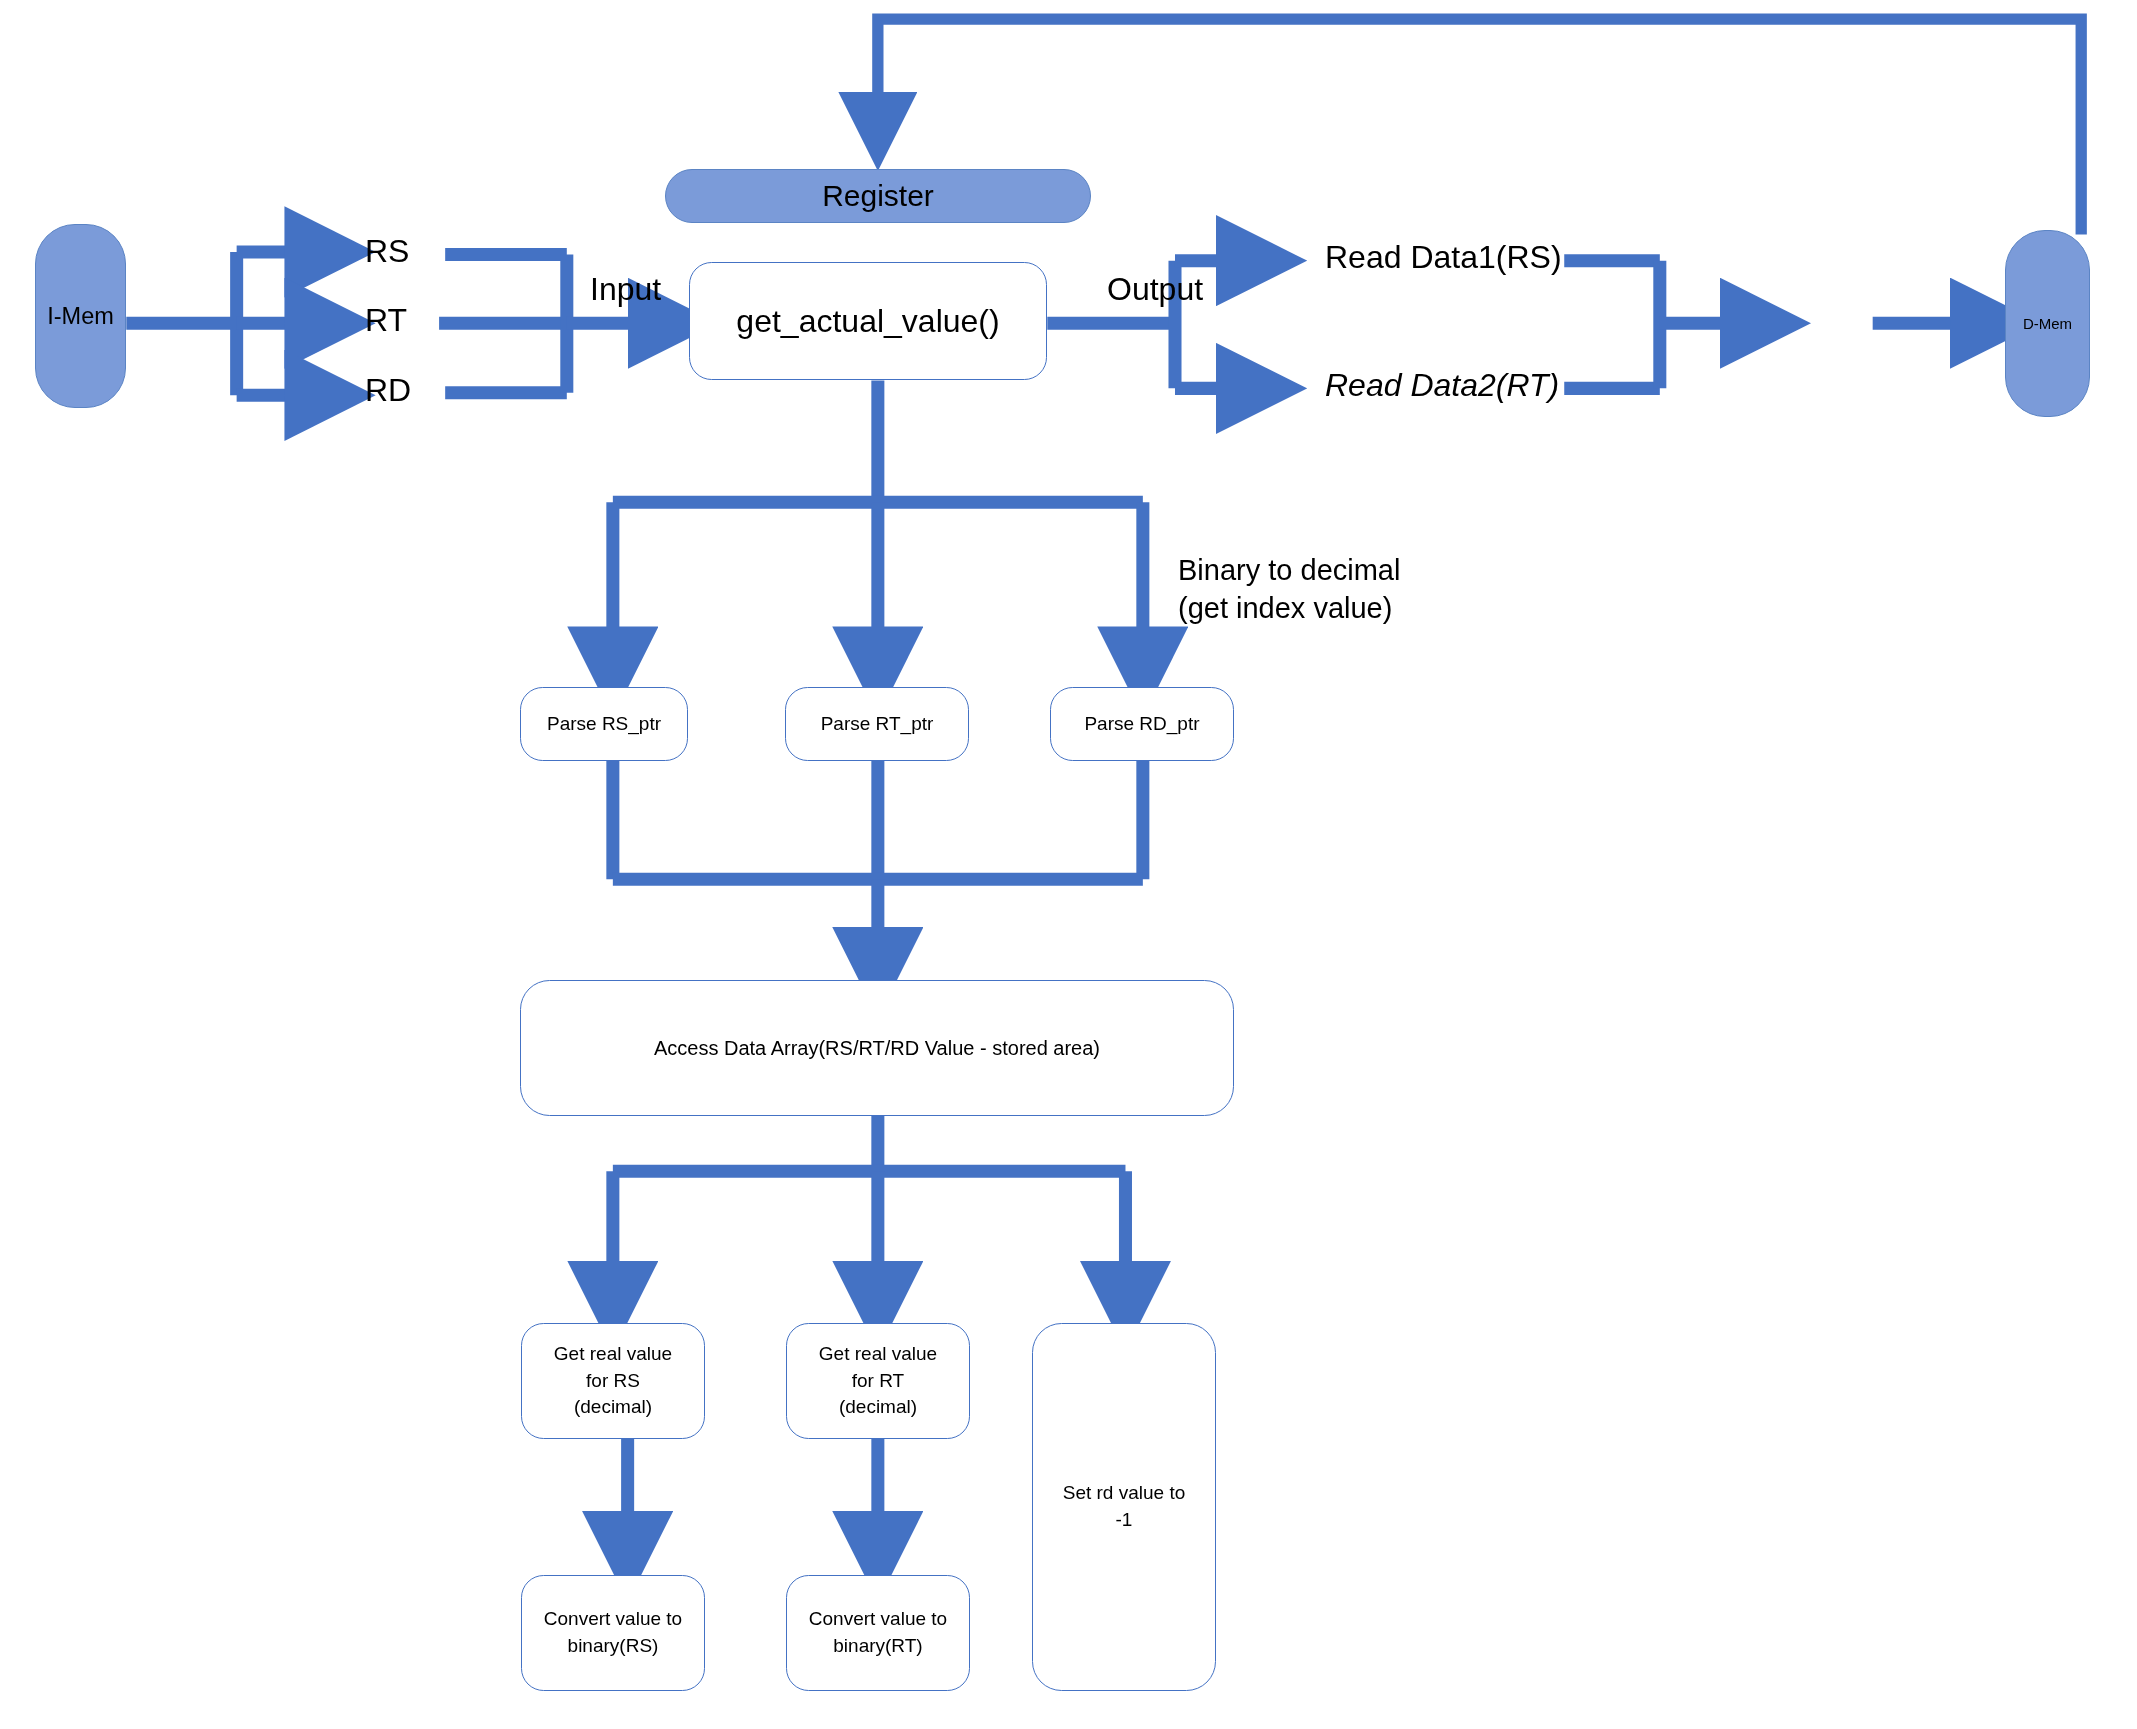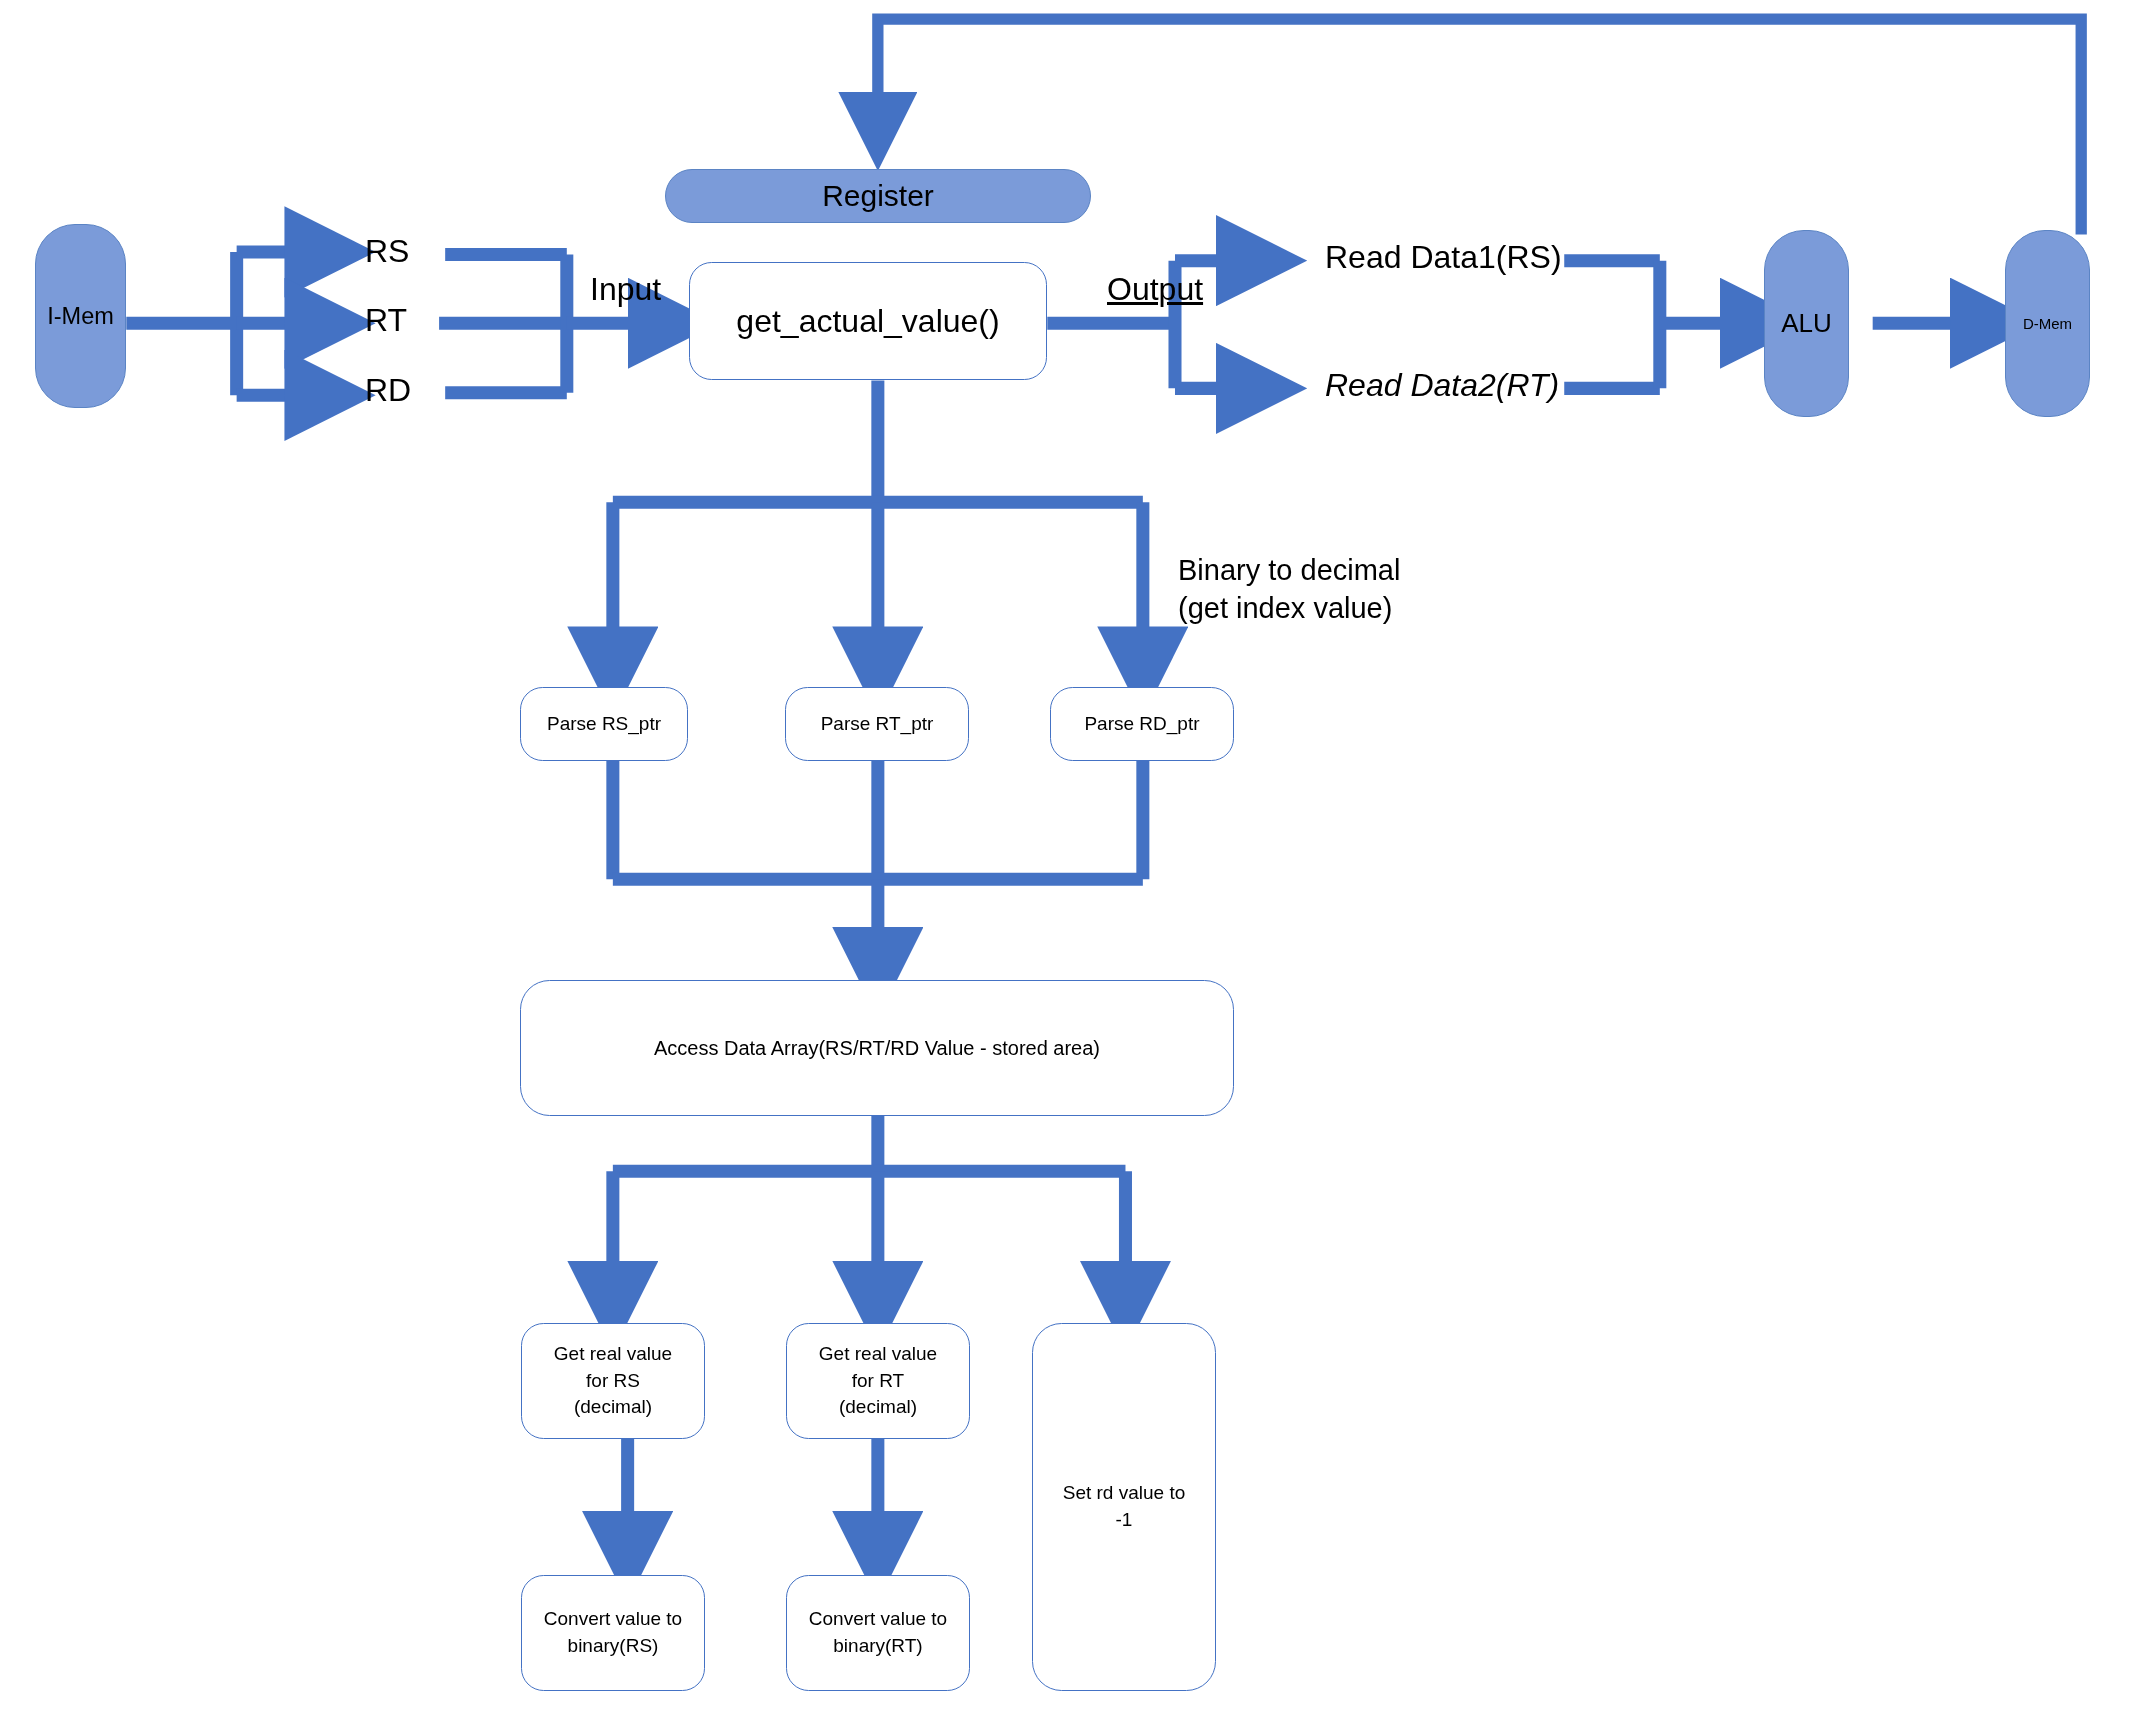--- a/index.html
+++ b/index.html
@@ -96,23 +96,20 @@
   </div>
 
   <div class="node pillwide t-reg" style="left:665px;top:169px;width:426px;height:54px;">
     <span>Register</span>
   </div>
 
   <div class="node white t-gav" style="left:689px;top:262px;width:358px;height:118px;">
     <span>get_actual_value()</span>
   </div>
 
-  <div class="node pill t-alu" style="left:1764px;top:230px;width:85px;height:187px;">
-    <span>ALU</span>
-  </div>
 
   <div class="node pill t-dmem" style="left:1994px;top:230px;width:85px;height:187px;">
     <span>D-Mem</span>
   </div>
 
   <div class="node white t-parse" style="left:520px;top:687px;width:168px;height:74px;">
     <span>Parse RS_ptr</span>
   </div>
 
   <div class="node white t-parse" style="left:785px;top:687px;width:184px;height:74px;">
@@ -155,21 +152,21 @@
   </div>
 
   <div class="lbl lbl-big" style="left:365px;top:233px;">RS</div>
 
   <div class="lbl lbl-big" style="left:365px;top:302px;">RT</div>
 
   <div class="lbl lbl-big" style="left:365px;top:372px;">RD</div>
 
   <div class="lbl lbl-med" style="left:563px;top:271px;">Input</div>
 
-  <div class="lbl lbl-med" style="left:1080px;top:271px;text-decoration:underline;">Output</div>
+  <div class="lbl lbl-med" style="left:1080px;top:271px;">Output</div>
 
   <div class="lbl lbl-big" style="left:1325px;top:239px;">Read Data1(RS)</div>
 
   <div class="lbl lbl-big" style="left:1325px;top:367px;font-style:italic;">Read Data2(RT)</div>
 
   <div class="lbl lbl-note" style="left:1178px;top:551px;white-space:pre-line;">Binary to decimal
 (get index value)</div>
 
 </div>
 

